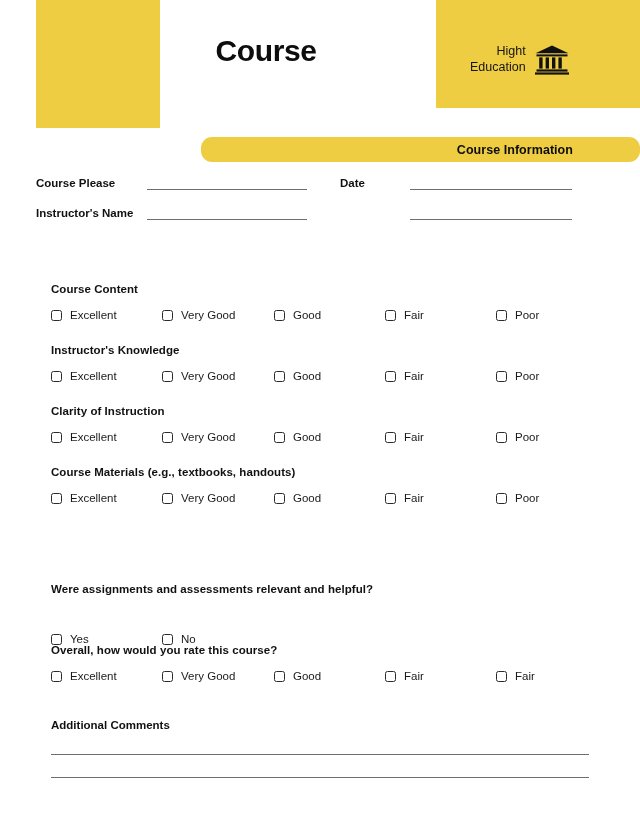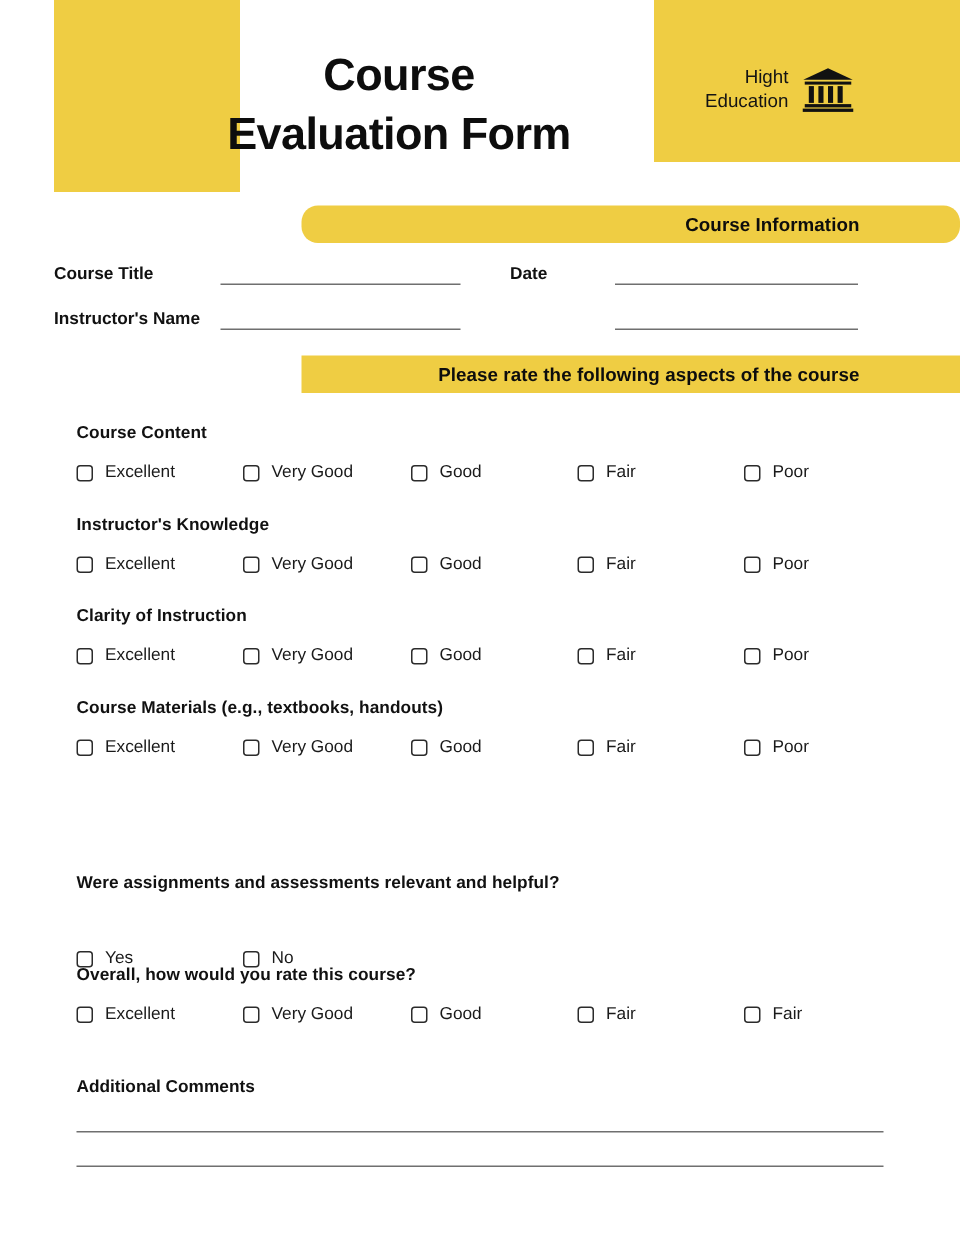--- a/index.html
+++ b/index.html
@@ -100,21 +100,20 @@
 </head>
 <body>
 
 <div class="page">
 
   <div class="hdr-block-left"></div>
   <div class="hdr-block-right"></div>
 
   <div class="title">
     <span class="line">Course</span>
-    <span class="line">Evaluation Form</span>
   </div>
 
   <div class="brand">
     <div class="brand-text">
       <span>Hight</span>
       <span>Education</span>
     </div>
     <svg class="bank-icon" width="34" height="30" viewBox="0 0 34 30">
       <polygon points="17,0.5 33.5,8.2 0.5,8.2" fill="#111111"></polygon>
       <rect x="1.5" y="9.4" width="31" height="2.0" fill="#111111"></rect>
@@ -122,31 +121,30 @@
       <rect x="10.6" y="12.4" width="3.4" height="11.2" fill="#111111"></rect>
       <rect x="17.0" y="12.4" width="3.4" height="11.2" fill="#111111"></rect>
       <rect x="23.4" y="12.4" width="3.4" height="11.2" fill="#111111"></rect>
       <rect x="1.5" y="24.4" width="31" height="2.2" fill="#111111"></rect>
       <rect x="0" y="27.4" width="34" height="2.2" fill="#111111"></rect>
     </svg>
   </div>
 
   <div class="band band-info">Course Information</div>
 
-  <div class="fld-label lbl-course-title">Course Title</div>
+  <div class="fld-label lbl-course-title">Course Please</div>
   <div class="fld-line line-ct"></div>
 
   <div class="fld-label lbl-date">Date</div>
   <div class="fld-line line-date"></div>
 
   <div class="fld-label lbl-instructor">Instructor's Name</div>
   <div class="fld-line line-in"></div>
   <div class="fld-line line-date2"></div>
 
-  <div class="band band-rate">Please rate the following aspects of the course</div>
 
   <div id="rating-groups">
       <div class="q-label" style="top: 283px;">Course Content</div>
       <div class="opt-row" style="top: 309px;">
         <div class="opt" style="left: 51px;">
           <span class="cbx"></span>
           <span class="opt-txt">Excellent</span>
         </div>
         <div class="opt" style="left: 162px;">
           <span class="cbx"></span>

